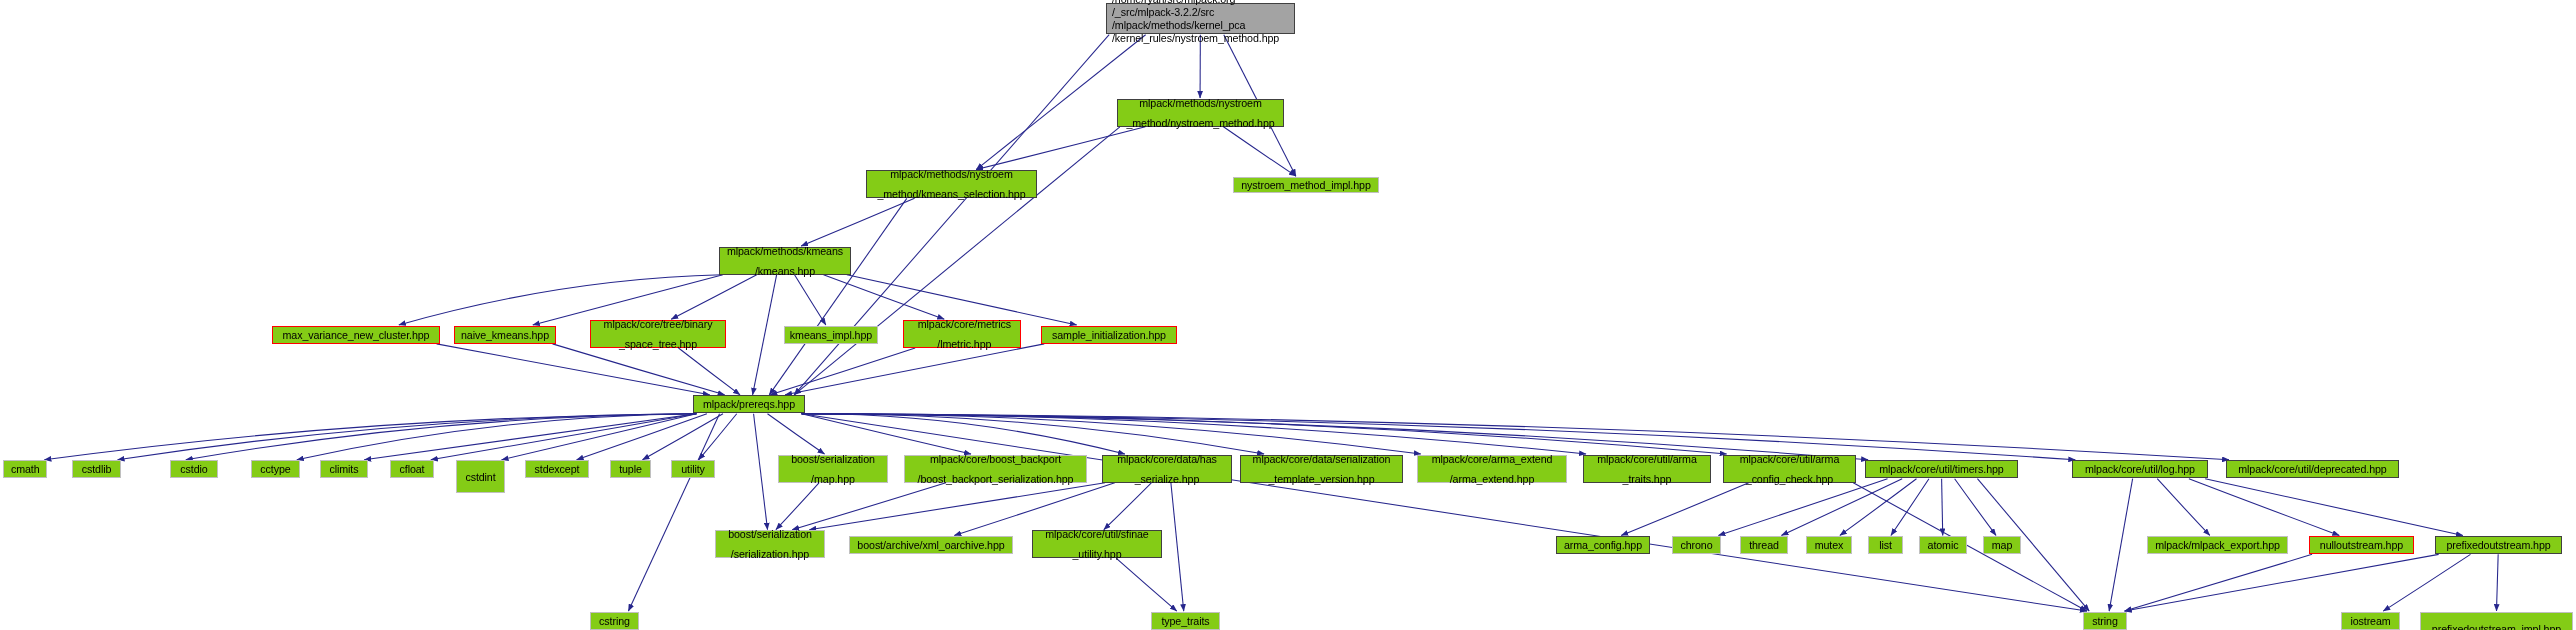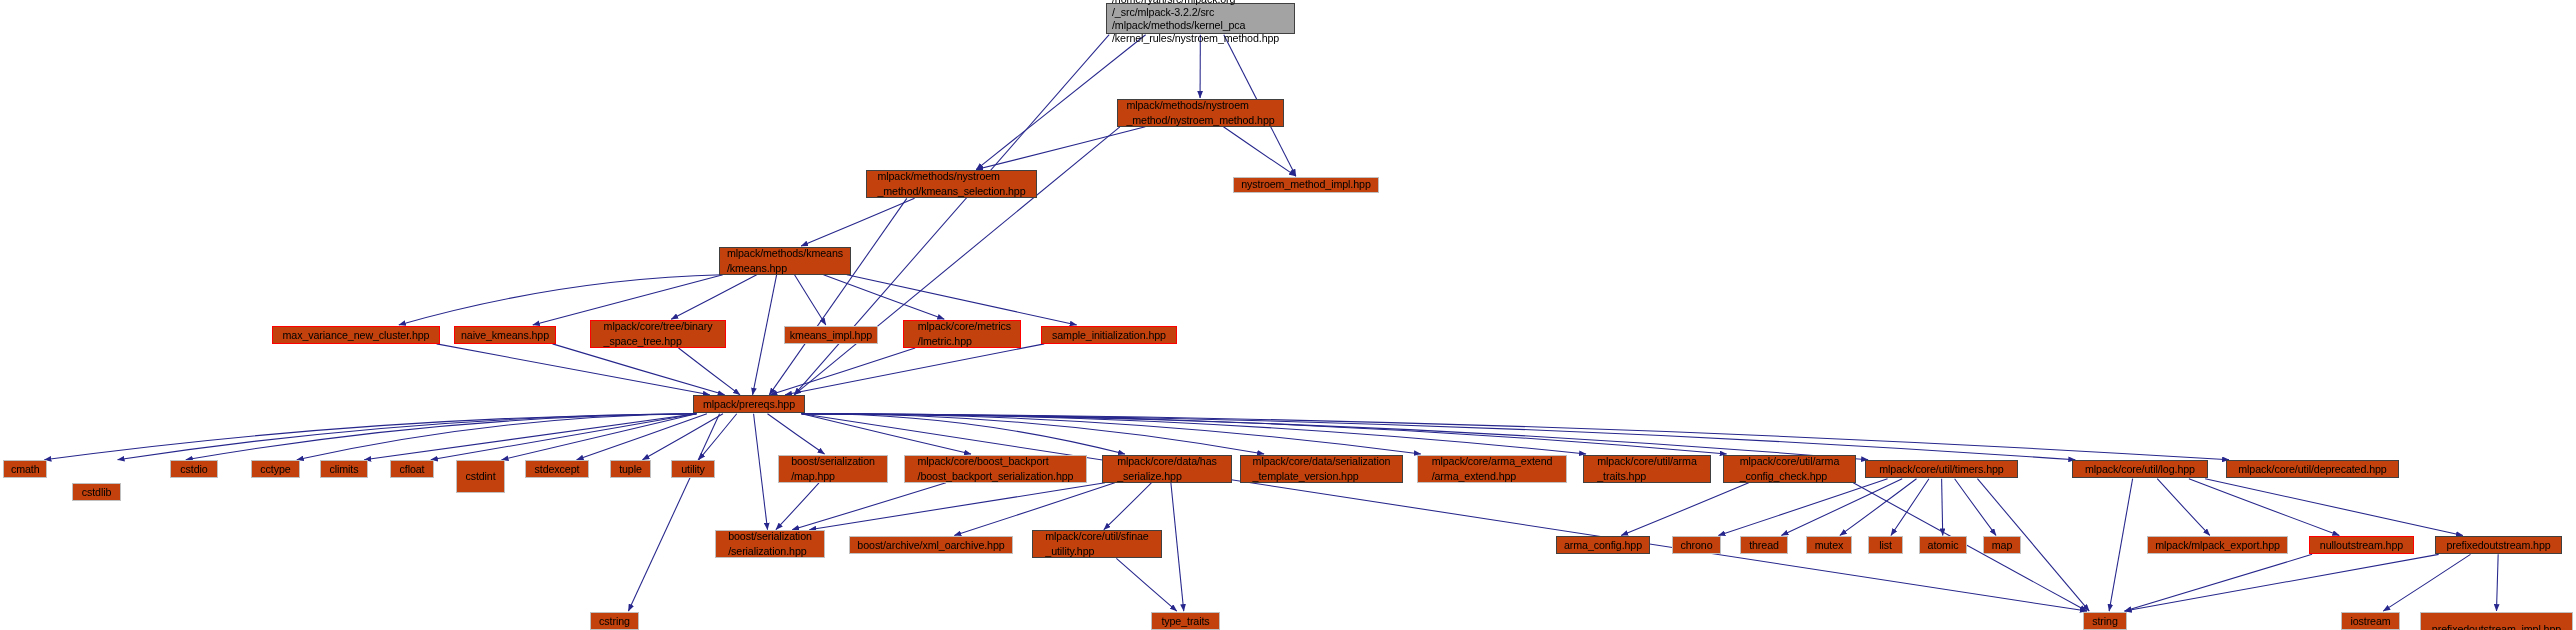--- a/index.html
+++ b/index.html
@@ -21,25 +21,26 @@
     width: 2576px;
     height: 631px;
     pointer-events: none;
   }
   .node {
     position: absolute;
     box-sizing: border-box;
     display: flex;
     align-items: center;
     justify-content: center;
-    background: #c2410c;
+    text-align: center;
+    background: #84cc16;
     border: 0.8px solid #c0c0c0;
     color: #000000;
     font-size: 10.7px;
-    line-height: 15px;
+    line-height: 20px;
     white-space: pre-line;
     padding: 0.8px 3.3px;
     letter-spacing: -0.1px;
   }
   .node.thick {
     border: 1.6px solid #404040;
   }
   .node.red {
     border: 1.6px solid #ff0000;
   }
@@ -146,21 +147,21 @@
       <div class="node red" style="left: 272px; top: 326px; width: 168px; height: 18px;">max_variance_new_cluster.hpp</div>
       <div class="node red" style="left: 454px; top: 326px; width: 102px; height: 18px;">naive_kmeans.hpp</div>
       <div class="node red" style="left: 590px; top: 320px; width: 136px; height: 28px;">mlpack/core/tree/binary
 _space_tree.hpp</div>
       <div class="node " style="left: 784px; top: 326px; width: 94px; height: 18px;">kmeans_impl.hpp</div>
       <div class="node red" style="left: 903px; top: 320px; width: 118px; height: 28px; padding-left: 8px;">mlpack/core/metrics
 /lmetric.hpp</div>
       <div class="node red" style="left: 1041px; top: 326px; width: 136px; height: 18px;">sample_initialization.hpp</div>
       <div class="node thick" style="left: 693px; top: 395px; width: 112px; height: 18px;">mlpack/prereqs.hpp</div>
       <div class="node " style="left: 3.3px; top: 460px; width: 44px; height: 18px;">cmath</div>
-      <div class="node " style="left: 72px; top: 460px; width: 49px; height: 18px; margin-top: 23px;">cstdlib</div>
+      <div class="node " style="left: 72px; top: 460px; width: 49px; height: 18px;">cstdlib</div>
       <div class="node " style="left: 141px; top: 460px; width: 48px; height: 18px; margin-left: 29px;">cstdio</div>
       <div class="node " style="left: 251px; top: 460px; width: 49px; height: 18px;">cctype</div>
       <div class="node " style="left: 320px; top: 460px; width: 48px; height: 18px;">climits</div>
       <div class="node " style="left: 390px; top: 460px; width: 44px; height: 18px;">cfloat</div>
       <div class="node " style="left: 456px; top: 460px; width: 49px; height: 33px;">cstdint</div>
       <div class="node " style="left: 525px; top: 460px; width: 64px; height: 18px;">stdexcept</div>
       <div class="node " style="left: 610px; top: 460px; width: 41px; height: 18px;">tuple</div>
       <div class="node " style="left: 671px; top: 460px; width: 44px; height: 18px;">utility</div>
       <div class="node " style="left: 778px; top: 455px; width: 110px; height: 28px;">boost/serialization
 /map.hpp</div>

